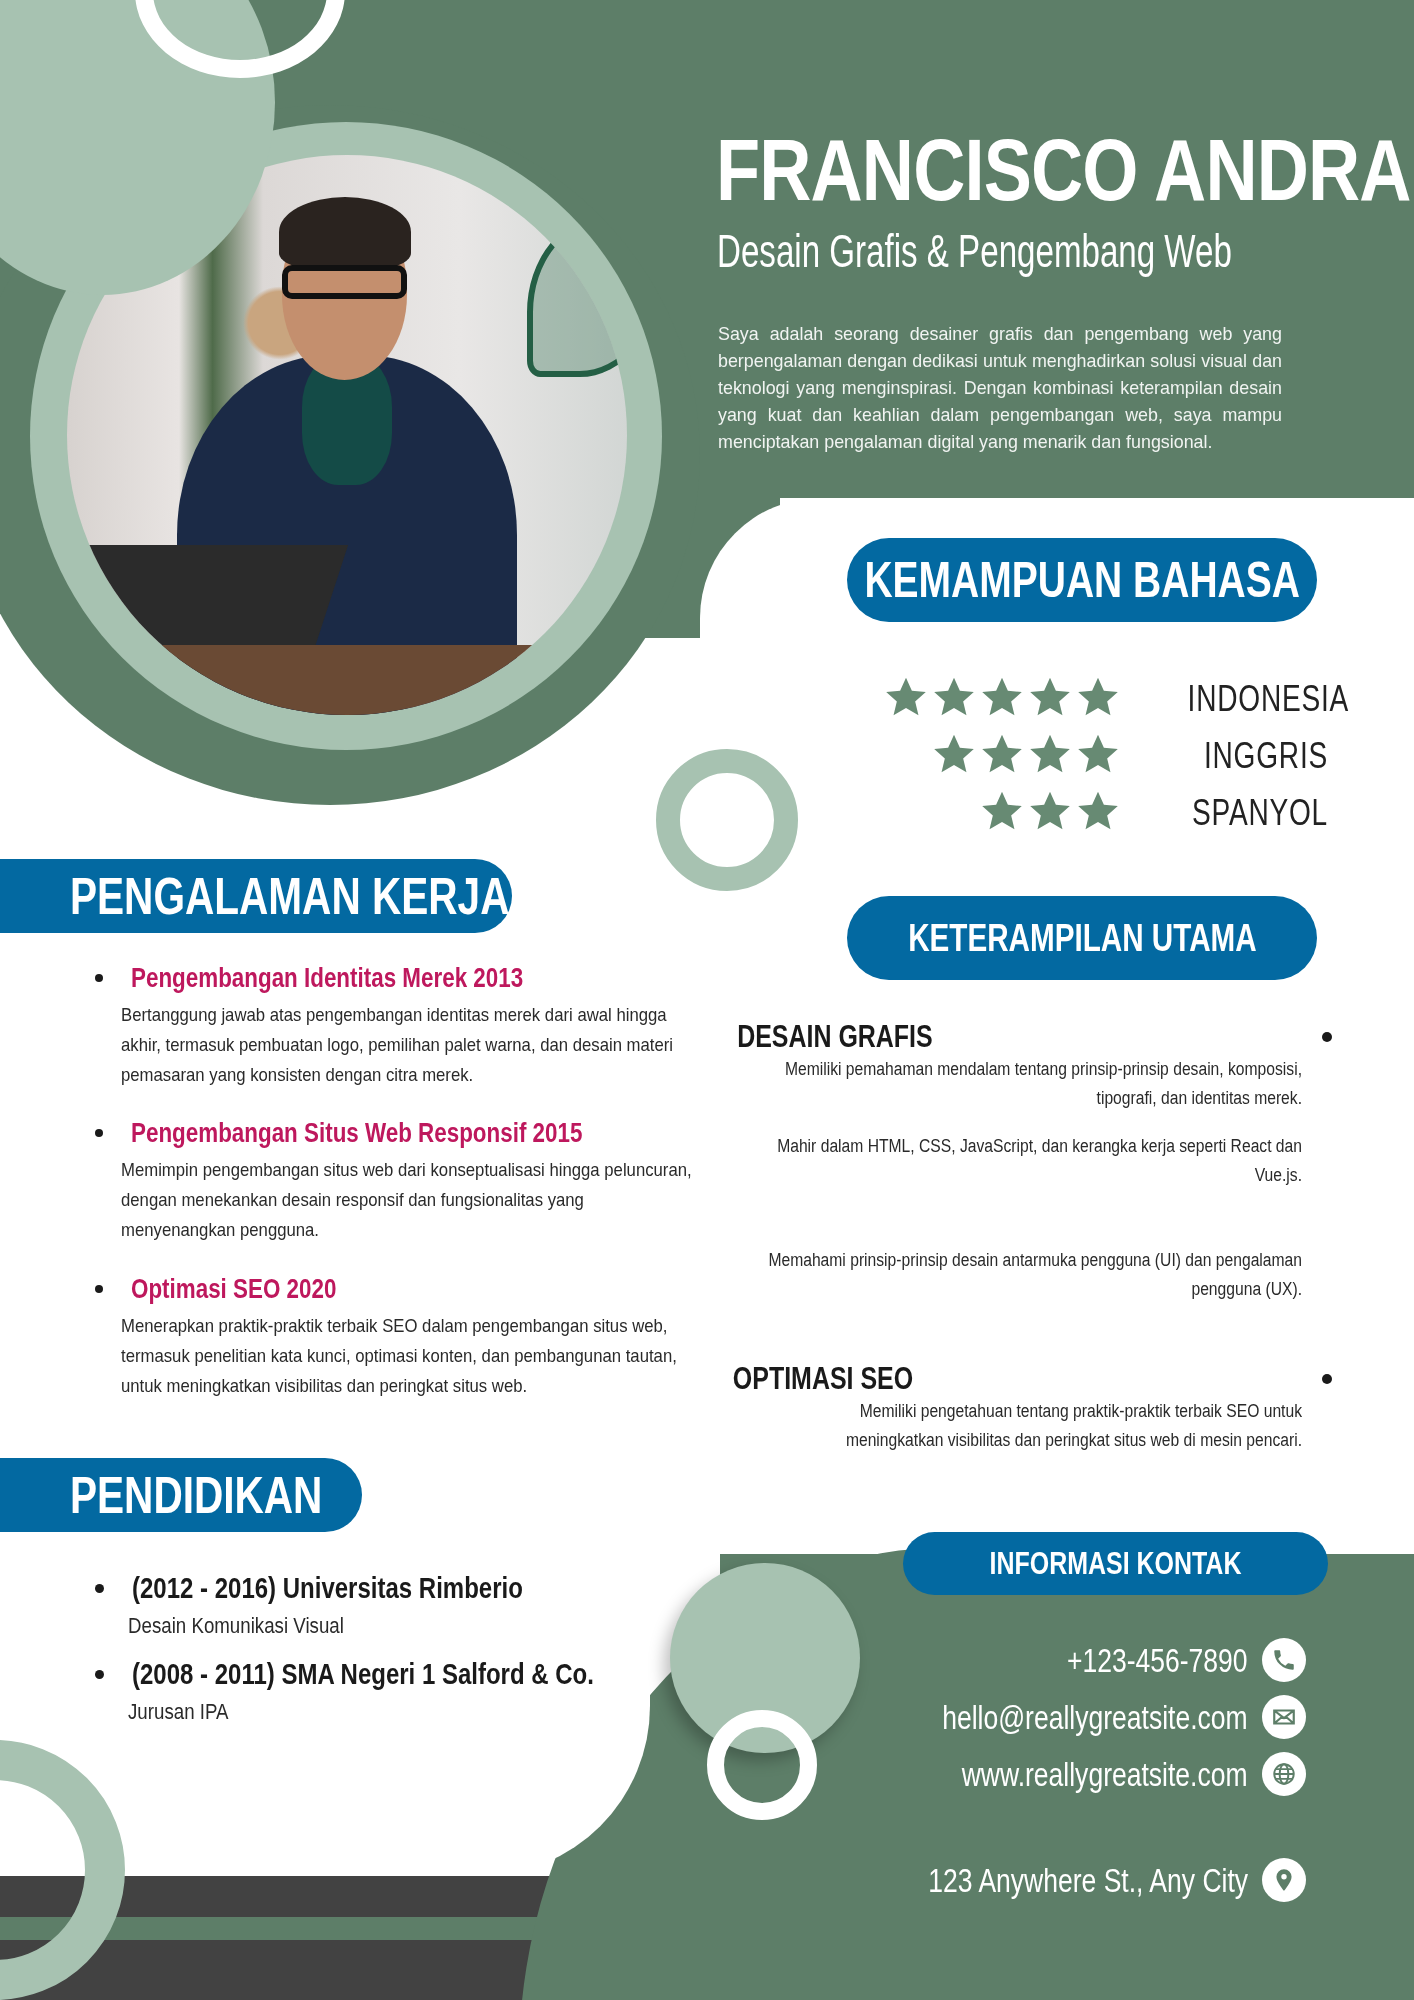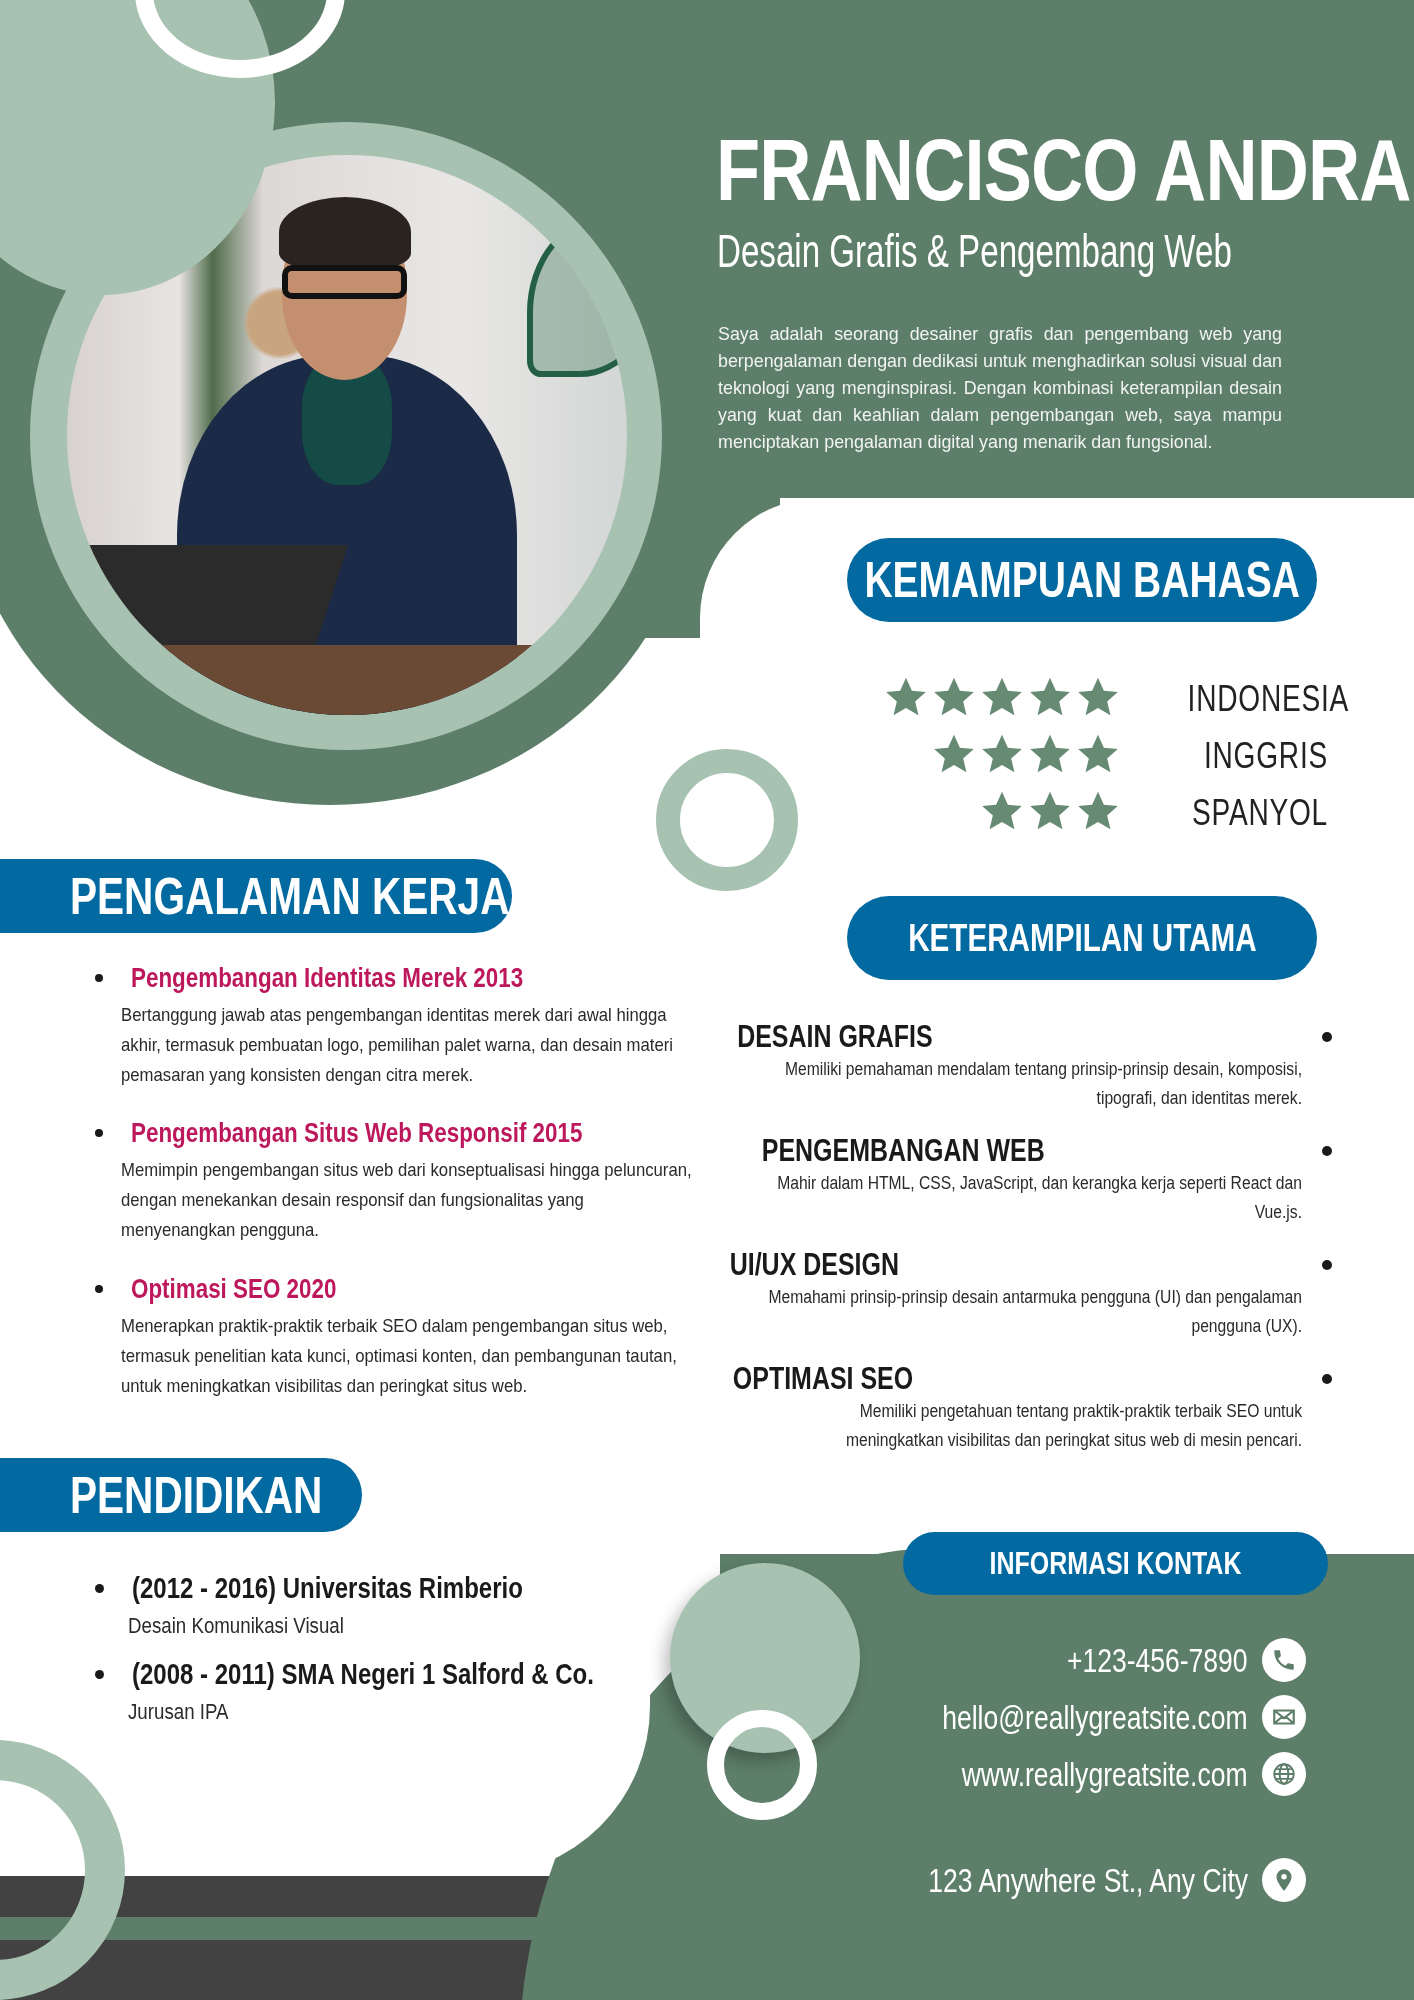--- a/index.html
+++ b/index.html
@@ -184,31 +184,23 @@
   </div>
 <div id="skills-list">
     <div class="skill-item" style="top: 1018px;">
       <div class="skill-title cond">
         <span class="t">DESAIN GRAFIS</span>
         <span class="bullet"></span>
       </div>
       <div class="skill-desc cond">Memiliki pemahaman mendalam tentang prinsip-prinsip desain, komposisi, tipografi, dan identitas merek.</div>
     </div>
     <div class="skill-item" style="top: 1132px;">
-      <div class="skill-title cond">
-        <span class="t">PENGEMBANGAN WEB</span>
-        <span class="bullet"></span>
-      </div>
       <div class="skill-desc cond">Mahir dalam HTML, CSS, JavaScript, dan kerangka kerja seperti React dan Vue.js.</div>
     </div>
     <div class="skill-item" style="top: 1246px;">
-      <div class="skill-title cond">
-        <span class="t">UI/UX DESIGN</span>
-        <span class="bullet"></span>
-      </div>
       <div class="skill-desc cond">Memahami prinsip-prinsip desain antarmuka pengguna (UI) dan pengalaman pengguna (UX).</div>
     </div>
     <div class="skill-item" style="top: 1360px;">
       <div class="skill-title cond">
         <span class="t">OPTIMASI SEO</span>
         <span class="bullet"></span>
       </div>
       <div class="skill-desc cond">Memiliki pengetahuan tentang praktik-praktik terbaik SEO untuk meningkatkan visibilitas dan peringkat situs web di mesin pencari.</div>
     </div>
   </div>

